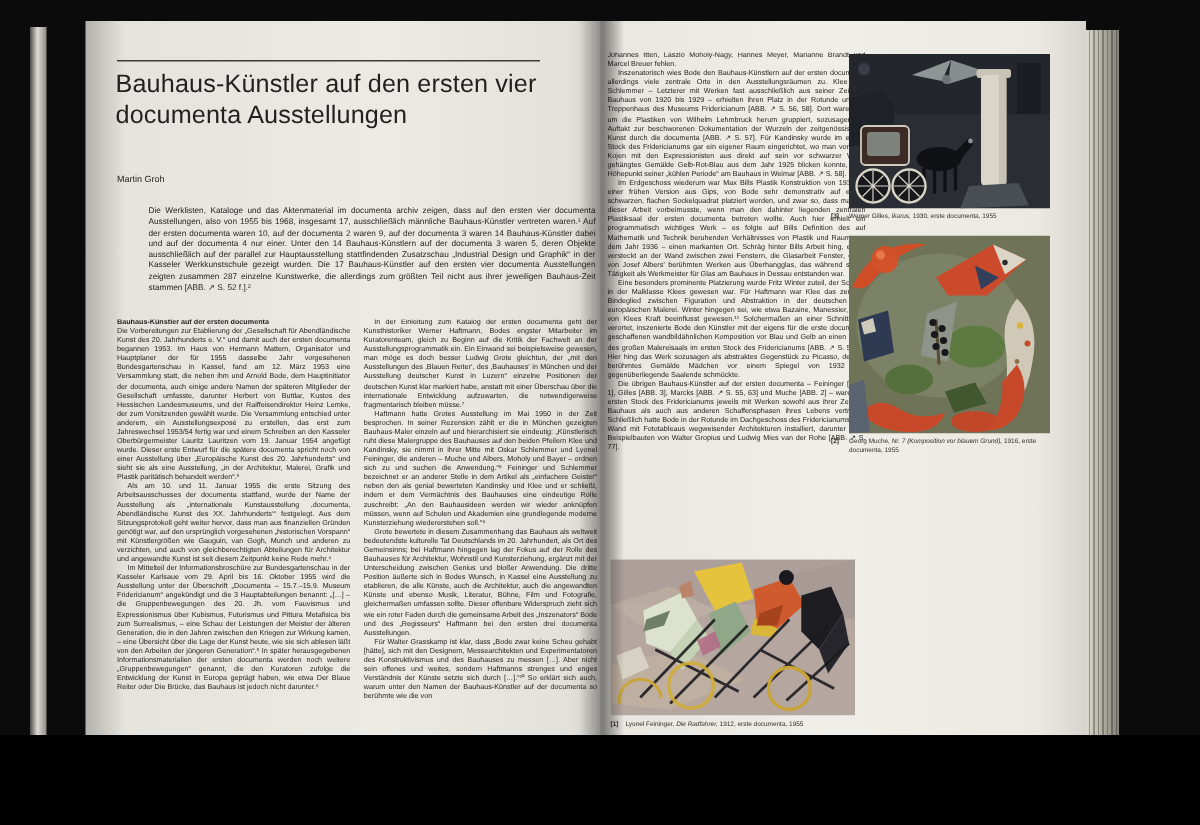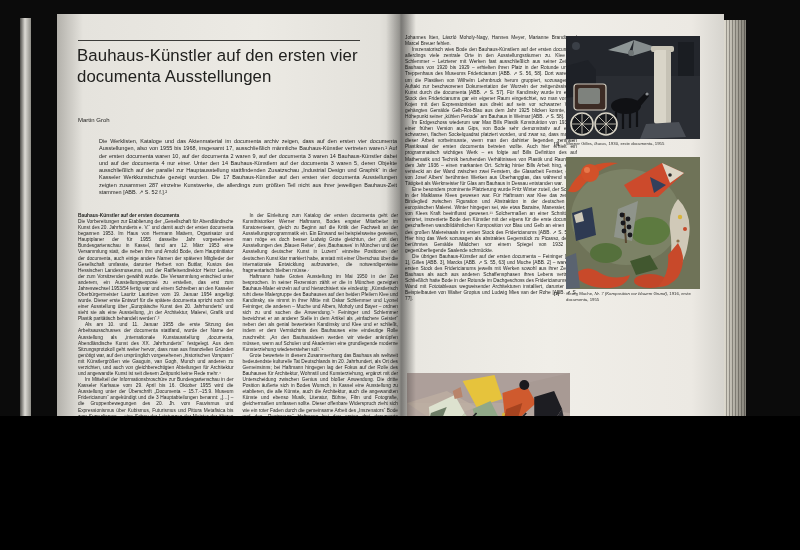--- a/index.html
+++ b/index.html
@@ -1,16 +1,16 @@
 <!DOCTYPE html>
 <html lang="de"><head>
 <meta charset="utf-8">
 <style>
   html,body{margin:0;padding:0;background:#000;}
-  #stage{position:relative;width:800px;height:416px;background:#0b0b0b;overflow:hidden;
+  #stage{position:relative;width:800px;height:490px;background:#0b0b0b;overflow:hidden;
          font-family:"Liberation Sans",sans-serif;color:#242422;}
   
   .edge-left{position:absolute;left:20px;top:18px;width:11px;height:488px;
              background:linear-gradient(90deg,#4e4d49,#dddbd5 45%,#8d8c86);}
   .page{position:absolute;top:14px;height:492px;overflow:hidden;}
   .page-left{left:57px;width:343px;
              background:linear-gradient(90deg,#b3b1ab 0,#e5e3dd 26px,#eceae4 58%,#e3e1db 94%,#cfcdc7);}
   .page-right{left:400px;width:324px;
              background:linear-gradient(90deg,#c2c0ba 0,#e9e7e1 16px,#f0eee8 46%,#ece9e3 90%,#d6d4ce);}
   .gutter{position:absolute;left:386px;top:14px;width:30px;height:492px;pointer-events:none;

